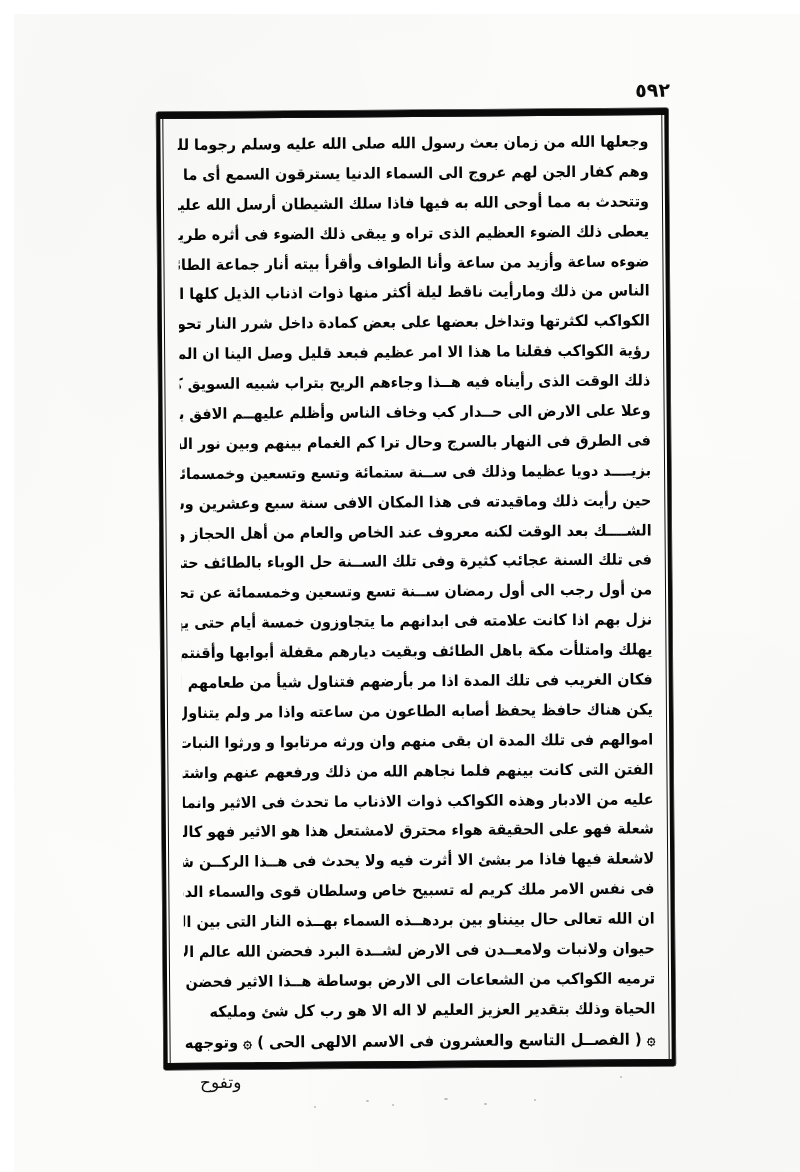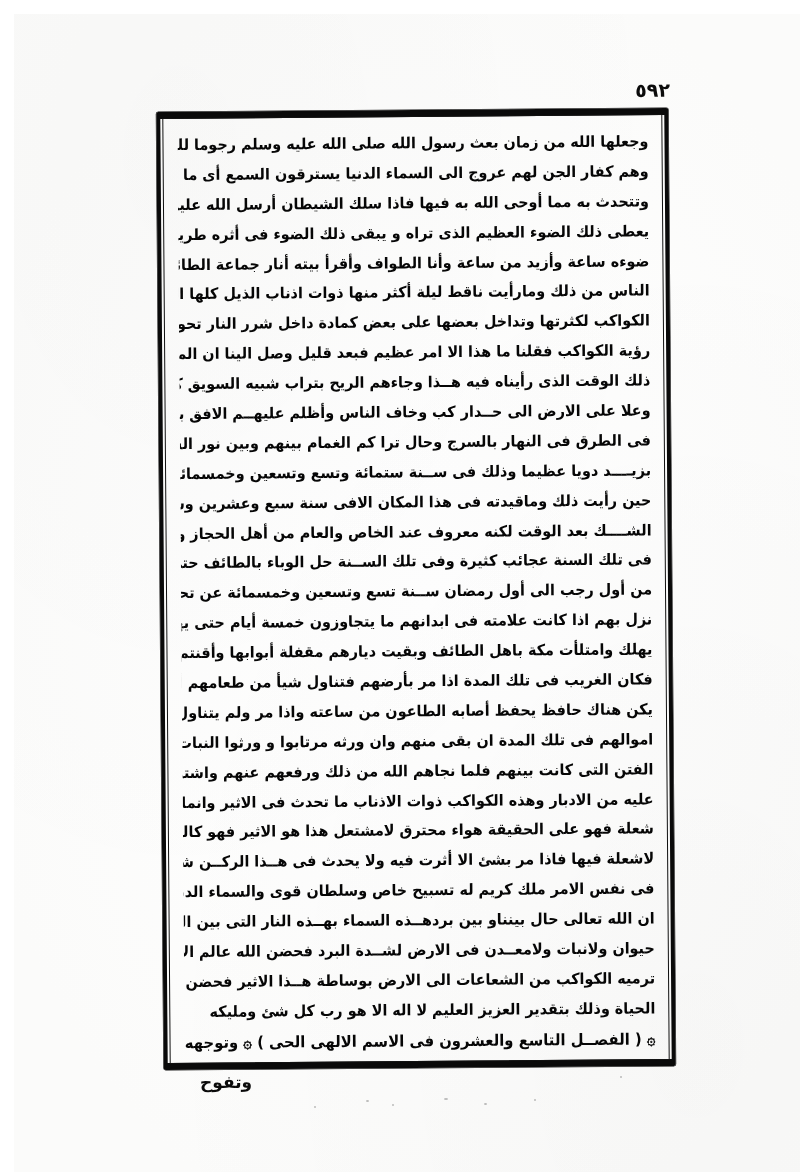--- a/index.html
+++ b/index.html
@@ -145,21 +145,21 @@
   }
 
   
   #catchword {
     position: absolute;
     left: 186px;
     top: 1058px;
     direction: rtl;
     font-family: "DejaVu Sans", sans-serif;
     font-size: 17px;
-    font-weight: 700;
+    font-weight: 400;
     color: #0a0a0a;
     transform: rotate(-0.5deg);
   }
 
   
   .speckle {
     position: absolute;
     background: rgba(40,40,40,0.30);
     border-radius: 50%;
     pointer-events: none;

